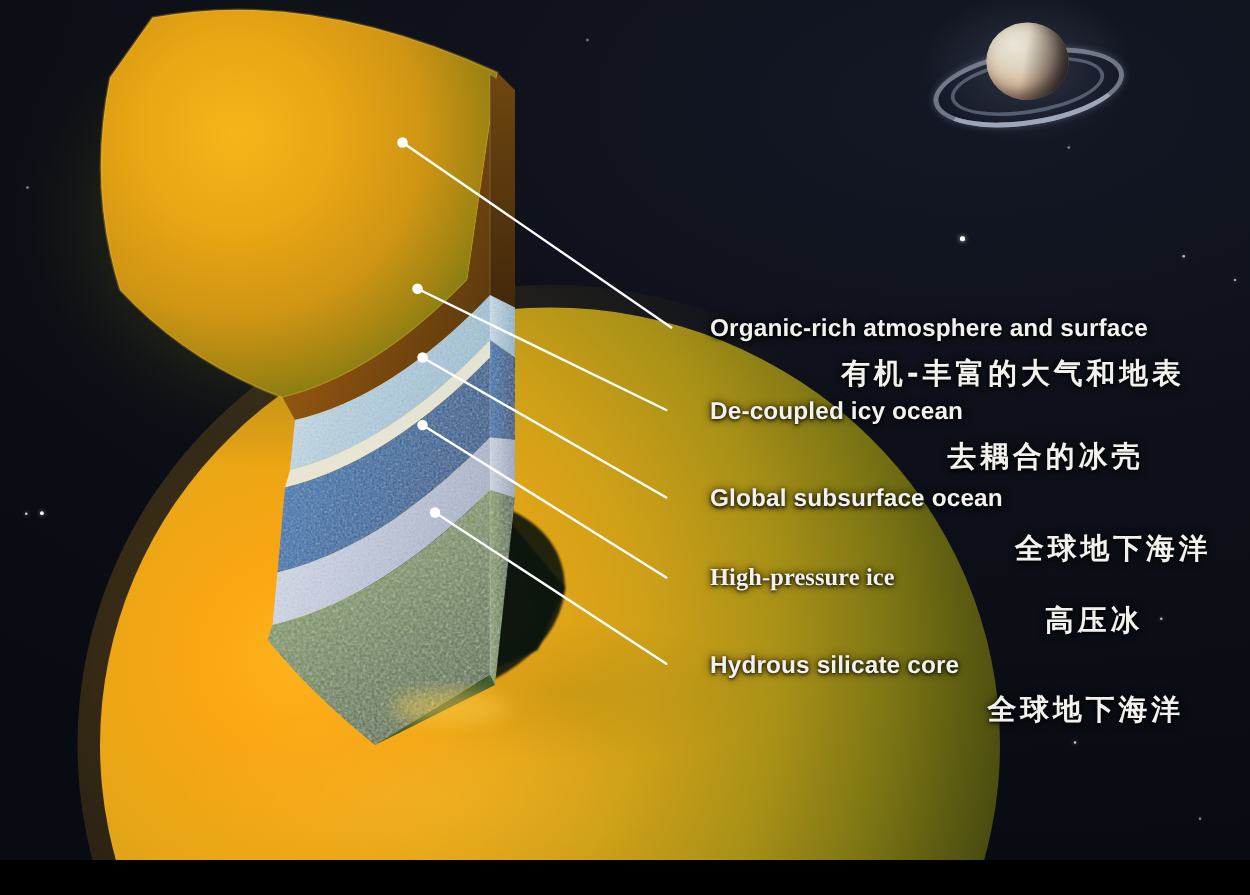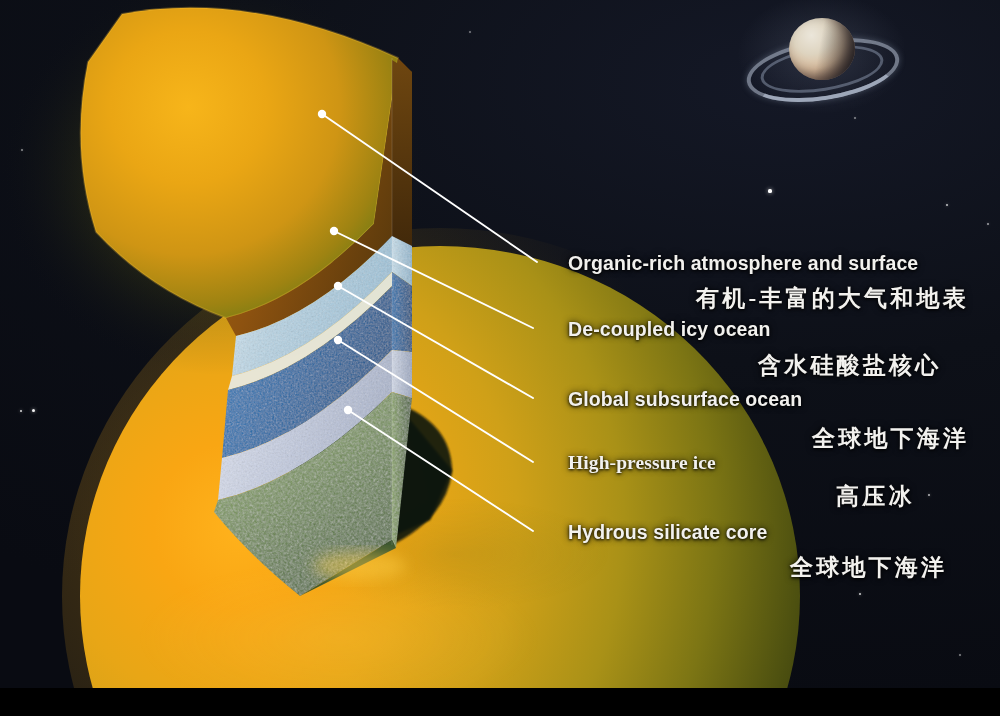--- a/index.html
+++ b/index.html
@@ -258,23 +258,23 @@
         <circle cx="322" cy="114" r="4.2"></circle>
         <circle cx="334" cy="231" r="4.2"></circle>
         <circle cx="338" cy="286" r="4.2"></circle>
         <circle cx="338" cy="340" r="4.2"></circle>
         <circle cx="348" cy="410" r="4.2"></circle>
       </g>
   </svg>
 
   <div id="labels">
       <div class="label en" style="left: 568px; top: 252px;">Organic-rich atmosphere and surface</div>
-      <div class="label cn" style="left: 696px; top: 283px; font-family: Liberation Serif, serif;">有机-丰富的大气和地表</div>
+      <div class="label cn" style="left: 673px; top: 283px;">有机-丰富的大气和地表</div>
       <div class="label en" style="left: 568px; top: 318px;">De-coupled icy ocean</div>
-      <div class="label cn" style="left: 758px; top: 350px;">含水硅酸盐核心</div>
+      <div class="label cn" style="left: 758px; top: 350px;">去耦合的冰壳</div>
       <div class="label en" style="left: 568px; top: 388px; text-align: right;">Global subsurface ocean</div>
       <div class="label cn" style="left: 775px; top: 423px; margin-left: 37px;">全球地下海洋</div>
       <div class="label en" style="left: 568px; top: 452px; font-family: Liberation Serif, serif;">High-pressure ice</div>
       <div class="label cn" style="left: 836px; top: 481px;">高压冰</div>
       <div class="label en" style="left: 568px; top: 521px;">Hydrous silicate core</div>
       <div class="label cn" style="left: 790px; top: 552px;">全球地下海洋</div>
     </div>
 
 </div>
 

